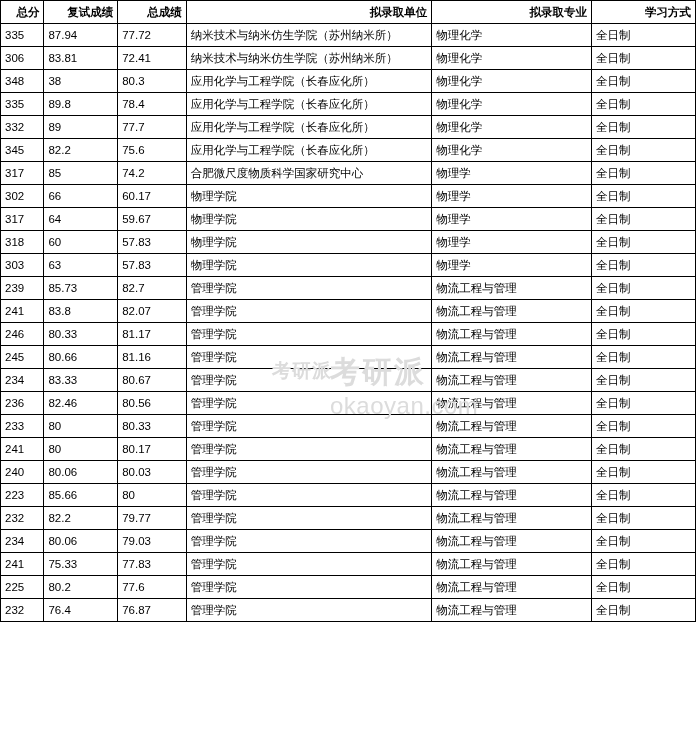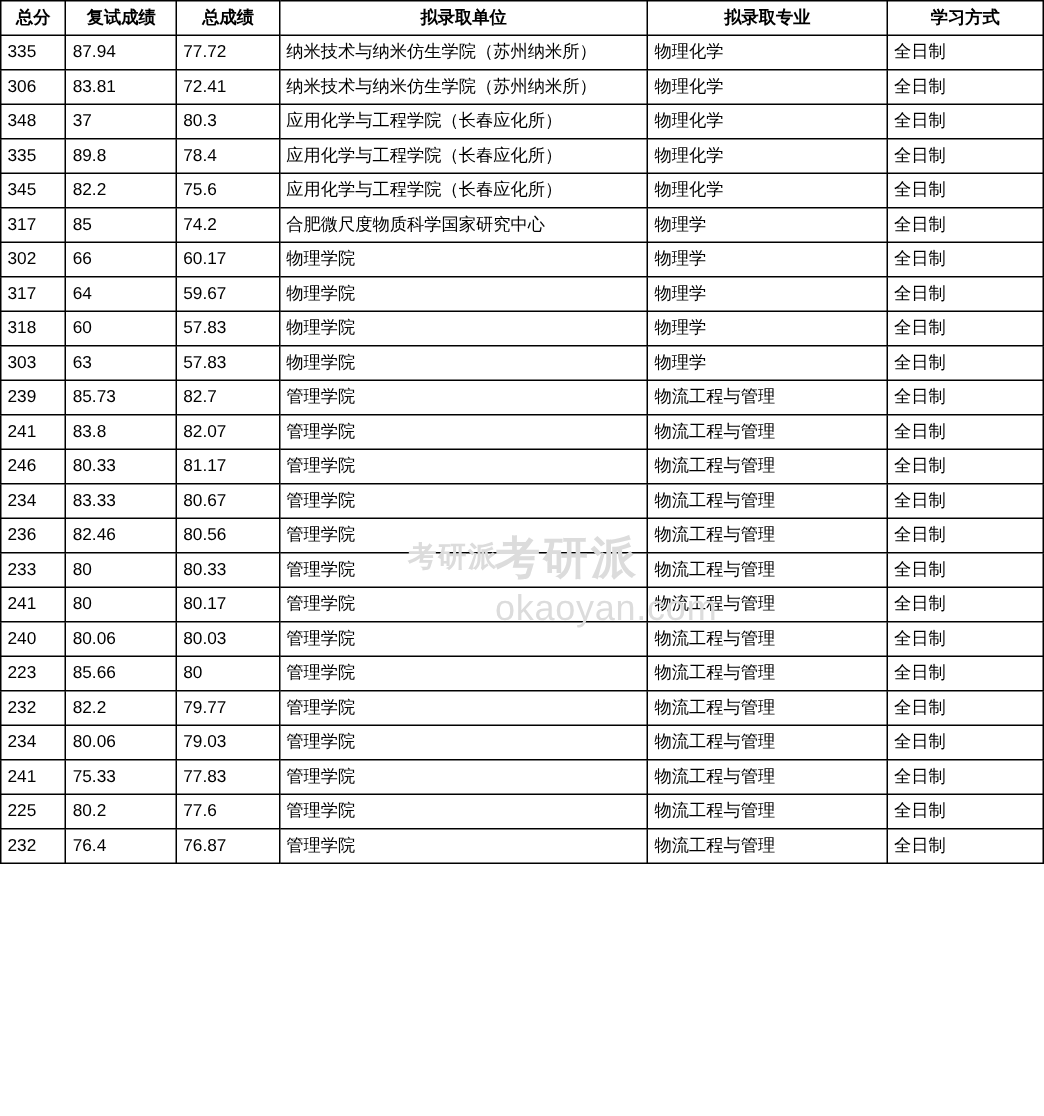--- a/index.html
+++ b/index.html
@@ -23,21 +23,21 @@
     font-size: 11.5px;
     line-height: 13px;
     padding: 3px 4px 3px 4px;
     height: 16px;
     vertical-align: middle;
     white-space: nowrap;
     overflow: hidden;
   }
   table.score-table th {
     font-weight: bold;
-    text-align: center;
+    text-align: right;
     font-size: 11.5px;
   }
   .col-total { width: 43px; }
   .col-retest { width: 73px; }
   .col-final { width: 68px; }
   .col-unit { width: 243px; }
   .col-major { width: 158px; }
   .col-mode { width: 103px; }
 
   .watermark {
@@ -106,35 +106,43 @@
         <tr>
           <td>306</td>
           <td>83.81</td>
           <td>72.41</td>
           <td>纳米技术与纳米仿生学院（苏州纳米所）</td>
           <td>物理化学</td>
           <td>全日制</td>
         </tr>
         <tr>
           <td>348</td>
-          <td>37</td>
+          <td>38</td>
           <td>80.3</td>
           <td>应用化学与工程学院（长春应化所）</td>
           <td>物理化学</td>
           <td>全日制</td>
         </tr>
         <tr>
           <td>335</td>
           <td>89.8</td>
           <td>78.4</td>
           <td>应用化学与工程学院（长春应化所）</td>
           <td>物理化学</td>
           <td>全日制</td>
         </tr>
         <tr>
+          <td>332</td>
+          <td>89</td>
+          <td>77.7</td>
+          <td>应用化学与工程学院（长春应化所）</td>
+          <td>物理化学</td>
+          <td>全日制</td>
+        </tr>
+        <tr>
           <td>345</td>
           <td>82.2</td>
           <td>75.6</td>
           <td>应用化学与工程学院（长春应化所）</td>
           <td>物理化学</td>
           <td>全日制</td>
         </tr>
         <tr>
           <td>317</td>
           <td>85</td>
@@ -188,20 +196,28 @@
           <td>83.8</td>
           <td>82.07</td>
           <td>管理学院</td>
           <td>物流工程与管理</td>
           <td>全日制</td>
         </tr>
         <tr>
           <td>246</td>
           <td>80.33</td>
           <td>81.17</td>
+          <td>管理学院</td>
+          <td>物流工程与管理</td>
+          <td>全日制</td>
+        </tr>
+        <tr>
+          <td>245</td>
+          <td>80.66</td>
+          <td>81.16</td>
           <td>管理学院</td>
           <td>物流工程与管理</td>
           <td>全日制</td>
         </tr>
         <tr>
           <td>234</td>
           <td>83.33</td>
           <td>80.67</td>
           <td>管理学院</td>
           <td>物流工程与管理</td>

